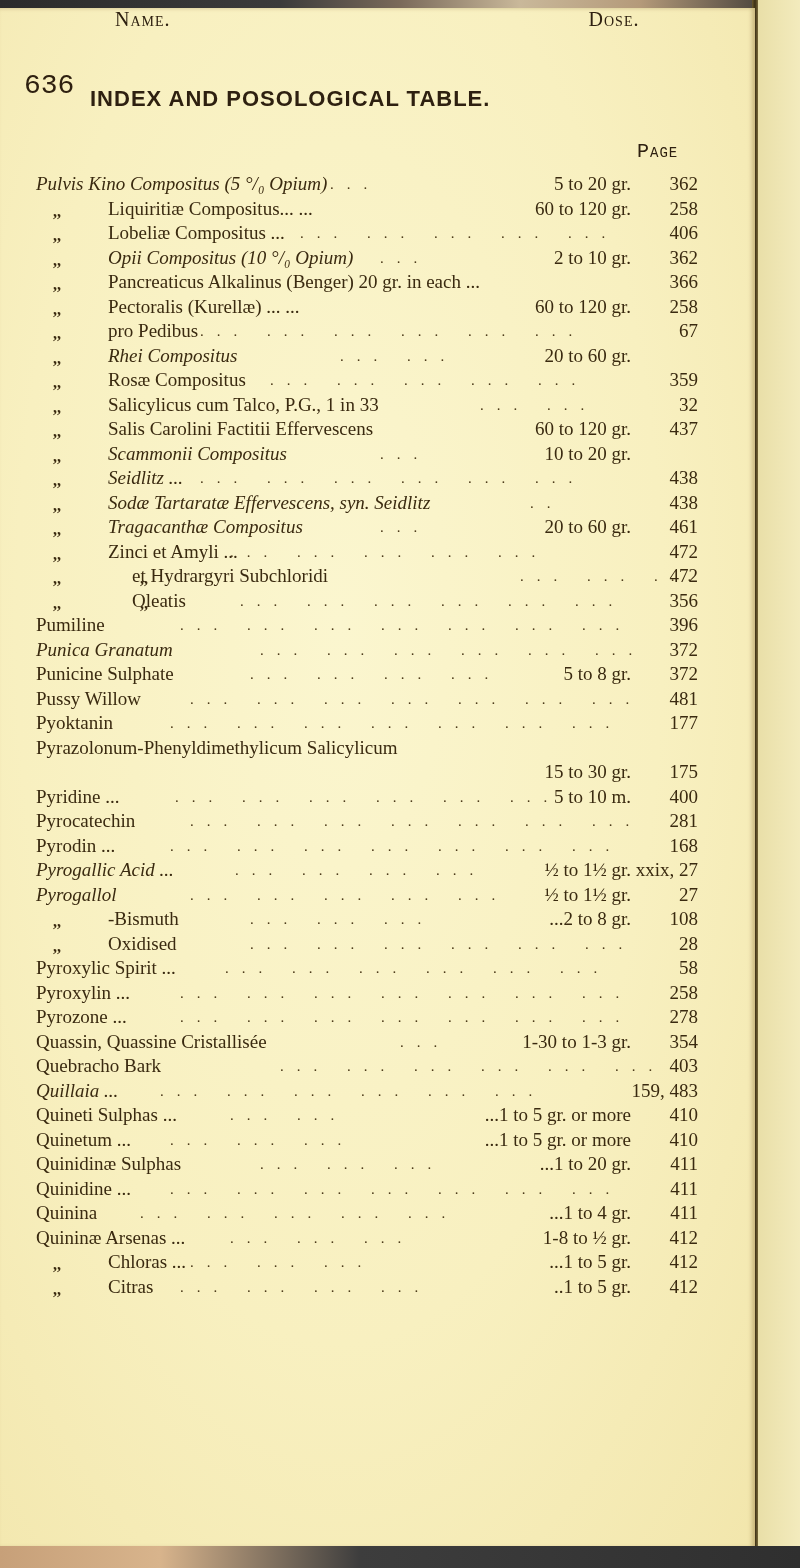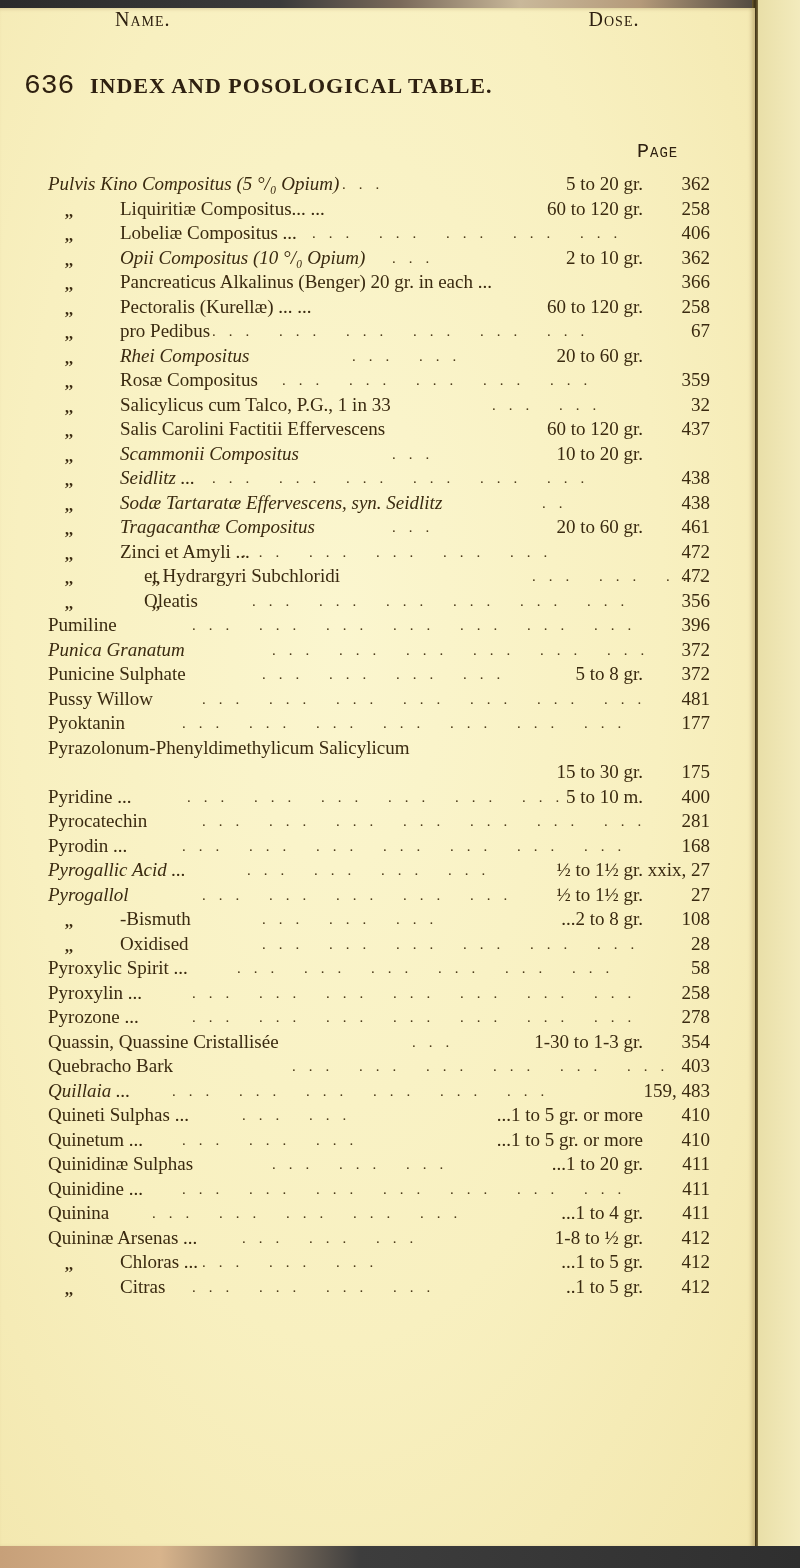--- a/index.html
+++ b/index.html
@@ -31,33 +31,33 @@
   }
   .header {
     position:absolute; left:0; top:62px; width:755px; height:40px;
     font-family:"DejaVu Serif", serif; color:#2e2010;
   }
   .page-number {
     position:absolute; left:24px; top:0; font-size:28px; font-weight:normal;
     font-family:Liberation Mono, monospace; letter-spacing:0;
   }
   .running-title {
-    position:absolute; left:90px; top:3px; font-size:22px; font-weight:bold;
-    letter-spacing:1px; font-family:Liberation Serif, serif;
+    position:absolute; left:90px; top:16px; font-size:22px; font-weight:bold;
+    letter-spacing:1px; font-family:Liberation Sans, sans-serif;
   }
   .col-head {
     position:absolute; top:132px; font-size:20px; color:#2e2010;
     font-family:"Liberation Serif", serif; font-variant:small-caps; letter-spacing:1px;text-align:right;
   }
   .col-head.name { left:115px; }
   .col-head.dose { left:578px; }
   .col-head.page-h { left:637px;font-family:Liberation Mono, monospace; }
 
   .entries {
-    position:absolute; left:0; top:164px; width:736px;padding-left:12px;
+    position:absolute; left:0; top:164px; width:736px;
   }
   .row {
     position:relative; height:24.5px; line-height:24.5px;
     font-size:19px; color:#3a2a10;
     font-family:"Liberation Serif", serif;
     white-space:nowrap;
   }
   .row.tall { height:49px; }
   .ditto {
     position:absolute; left:53px; top:3px; font-size:16px; font-weight:bold; color:#3a2a10;

